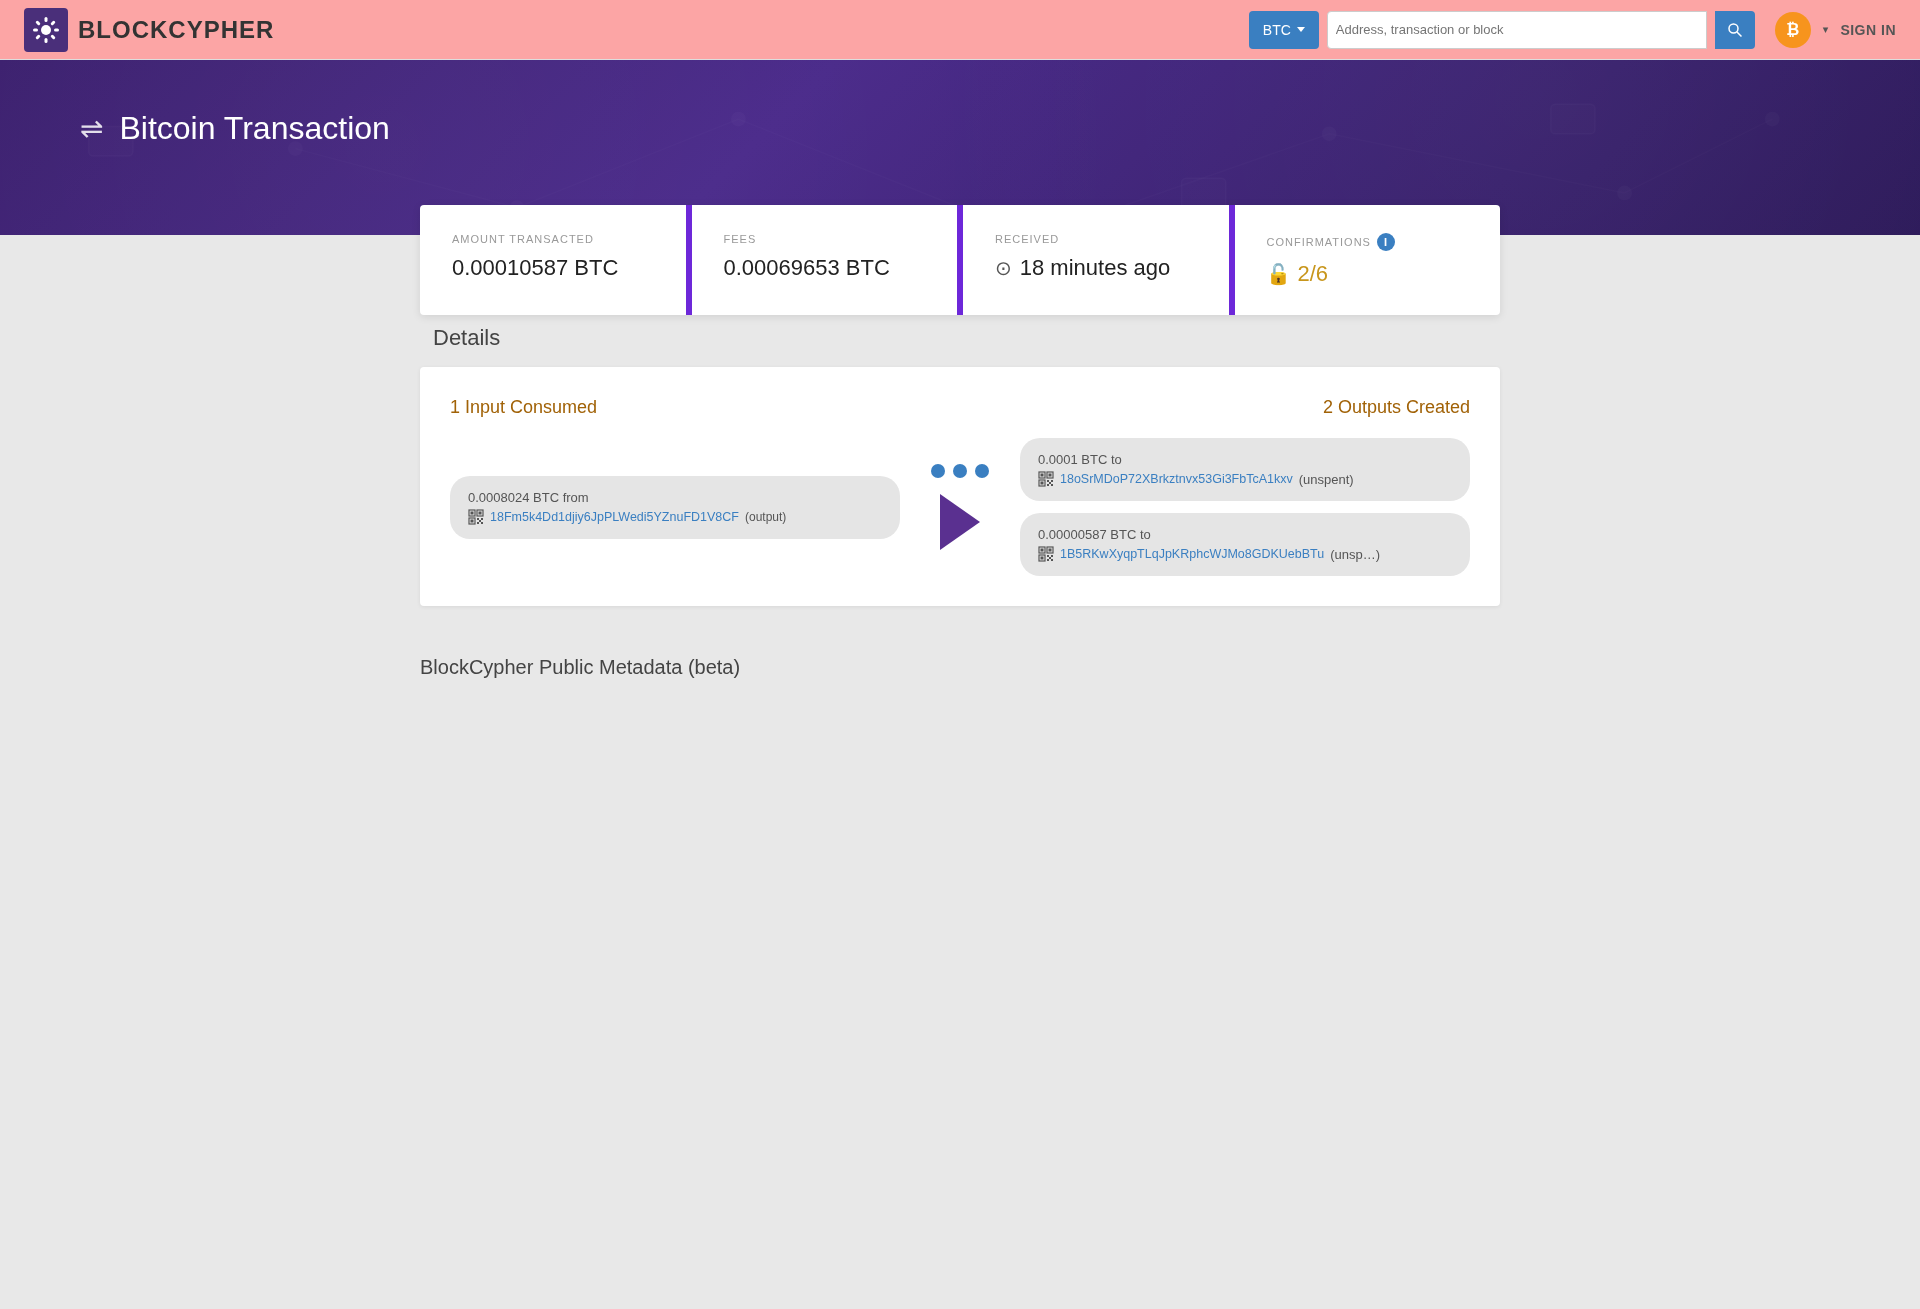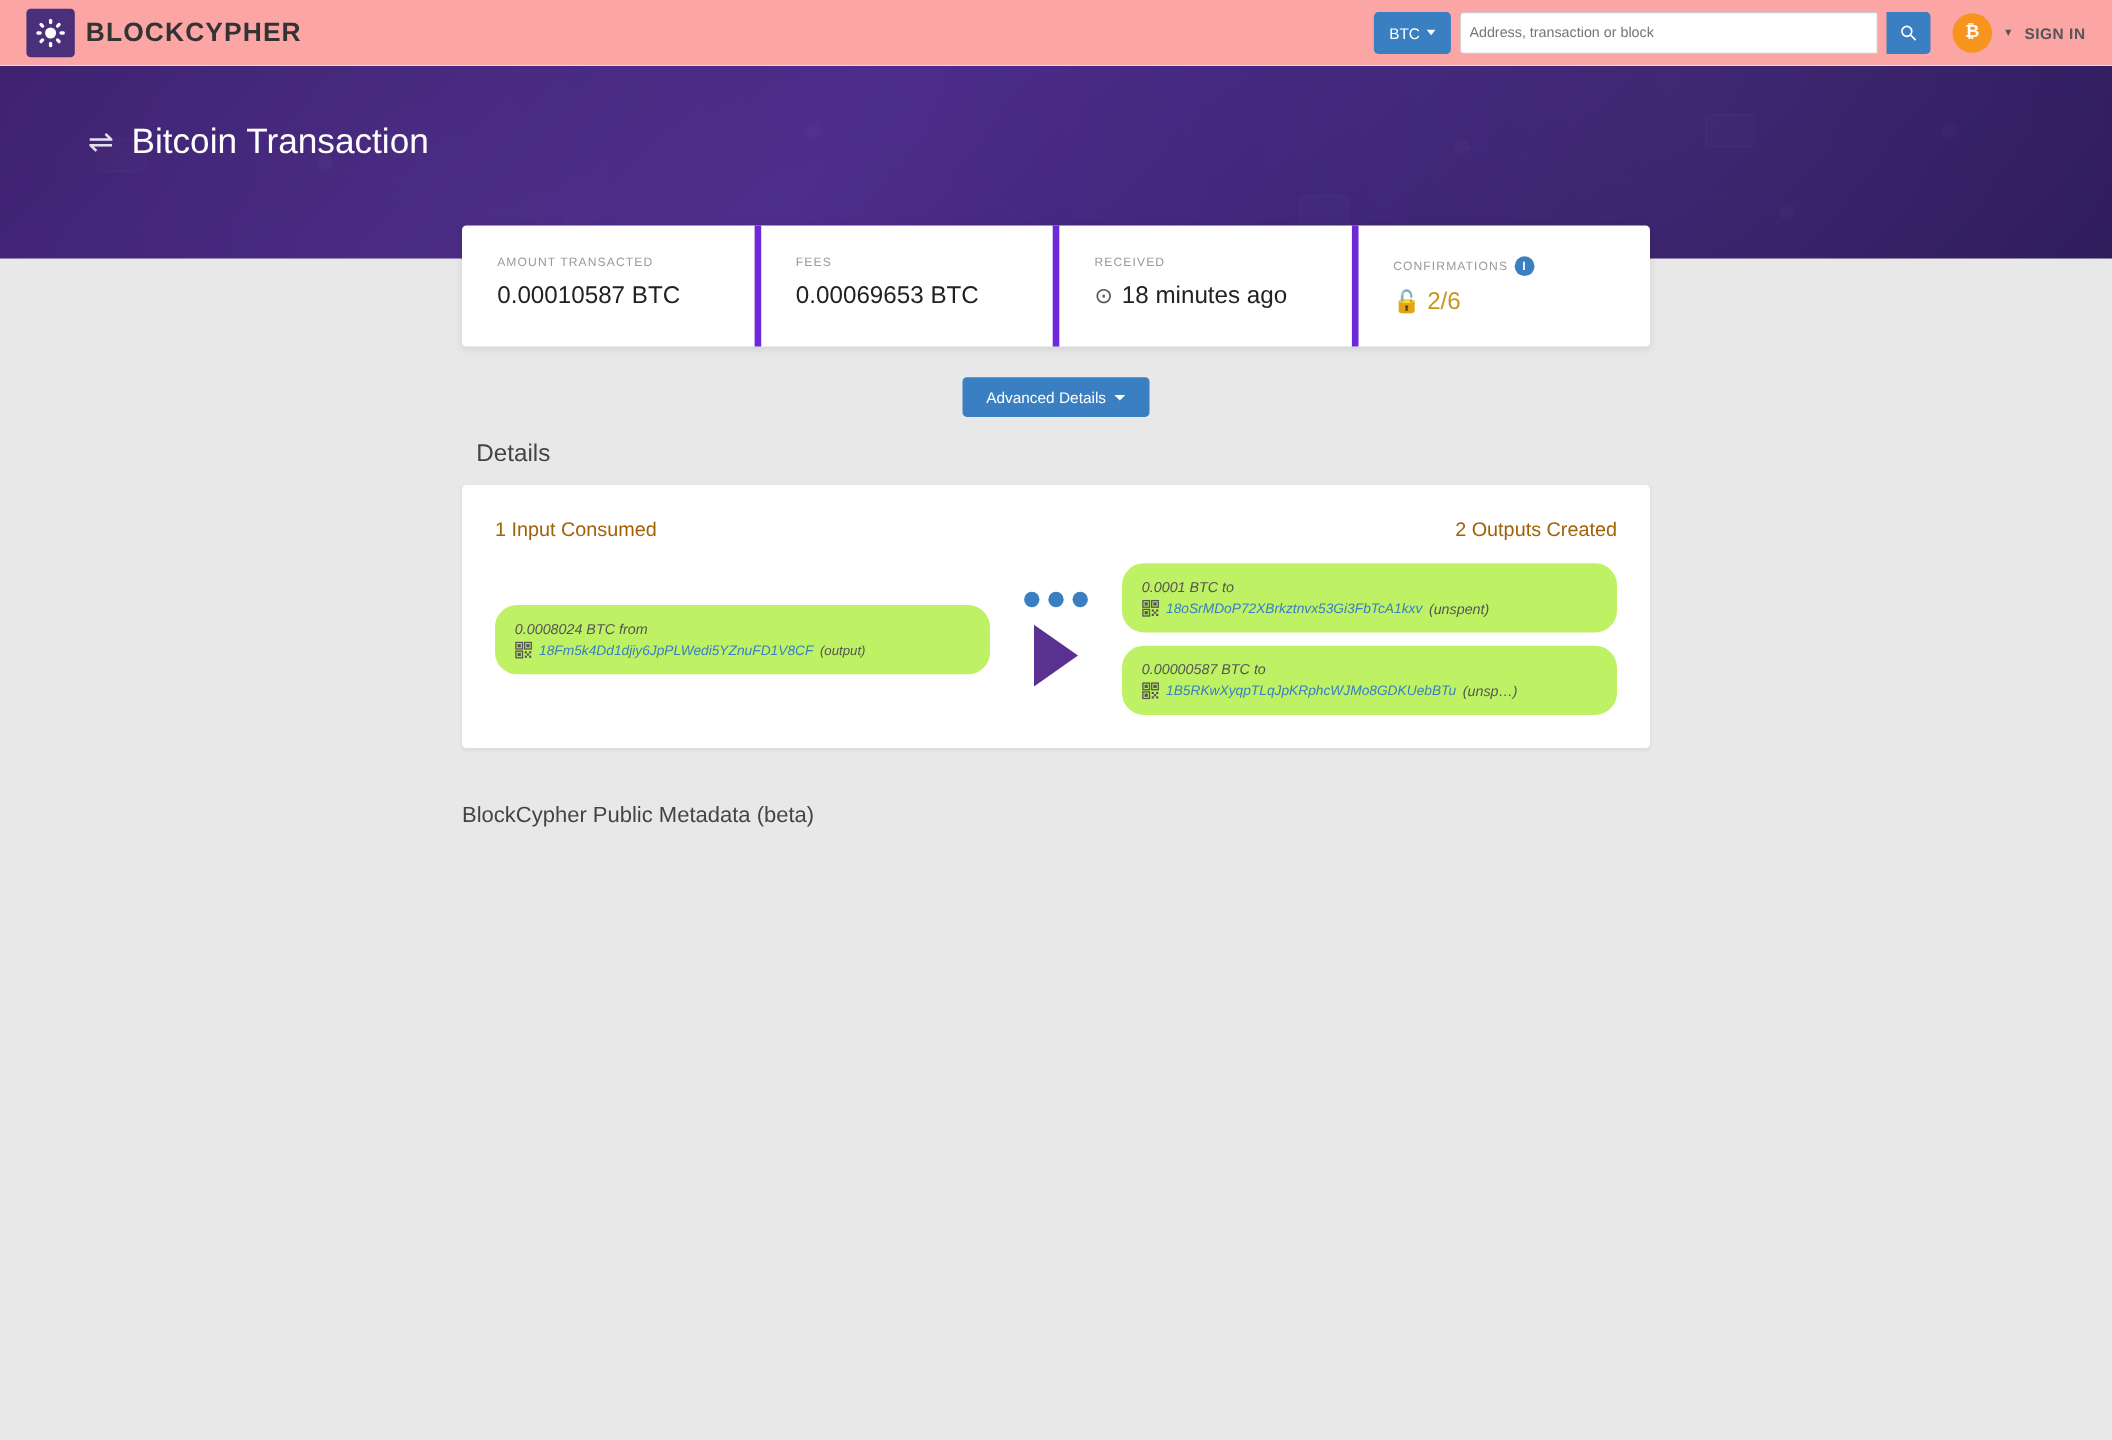--- a/index.html
+++ b/index.html
@@ -324,26 +324,25 @@
     }
     .tx-outputs {
       flex: 1;
       display: flex;
       flex-direction: column;
       gap: 12px;
     }
 
     
     .tx-box {
-      background: #bef264;
+      background: #e5e5e5;
       border-radius: 20px;
       padding: 14px 18px;
       font-size: 13px;
       color: #444;
-      font-style: italic;
     }
     .tx-box .amount {
       font-size: 13px;
       color: #555;
       margin-bottom: 4px;
     }
     .tx-box .addr-row {
       display: flex;
       align-items: center;
       gap: 6px;
@@ -483,26 +482,20 @@
         <span>CONFIRMATIONS</span>
         <span class="info-icon">i</span>
       </div>
       <div class="stat-value confirmations">
         <span class="lock-icon">🔓</span>
         <span>2/6</span>
       </div>
     </div>
   </div>
 
-  <div class="advanced-btn-wrapper">
-    <button class="advanced-btn">
-      <span>Advanced Details</span>
-      <span class="caret"></span>
-    </button>
-  </div>
 
   <div class="details-section">
     <div class="details-title">Details</div>
 
     <div class="details-card">
       <div class="details-header">
         <span class="details-col-label">1 Input Consumed</span>
         <span class="details-col-label">2 Outputs Created</span>
       </div>
 

